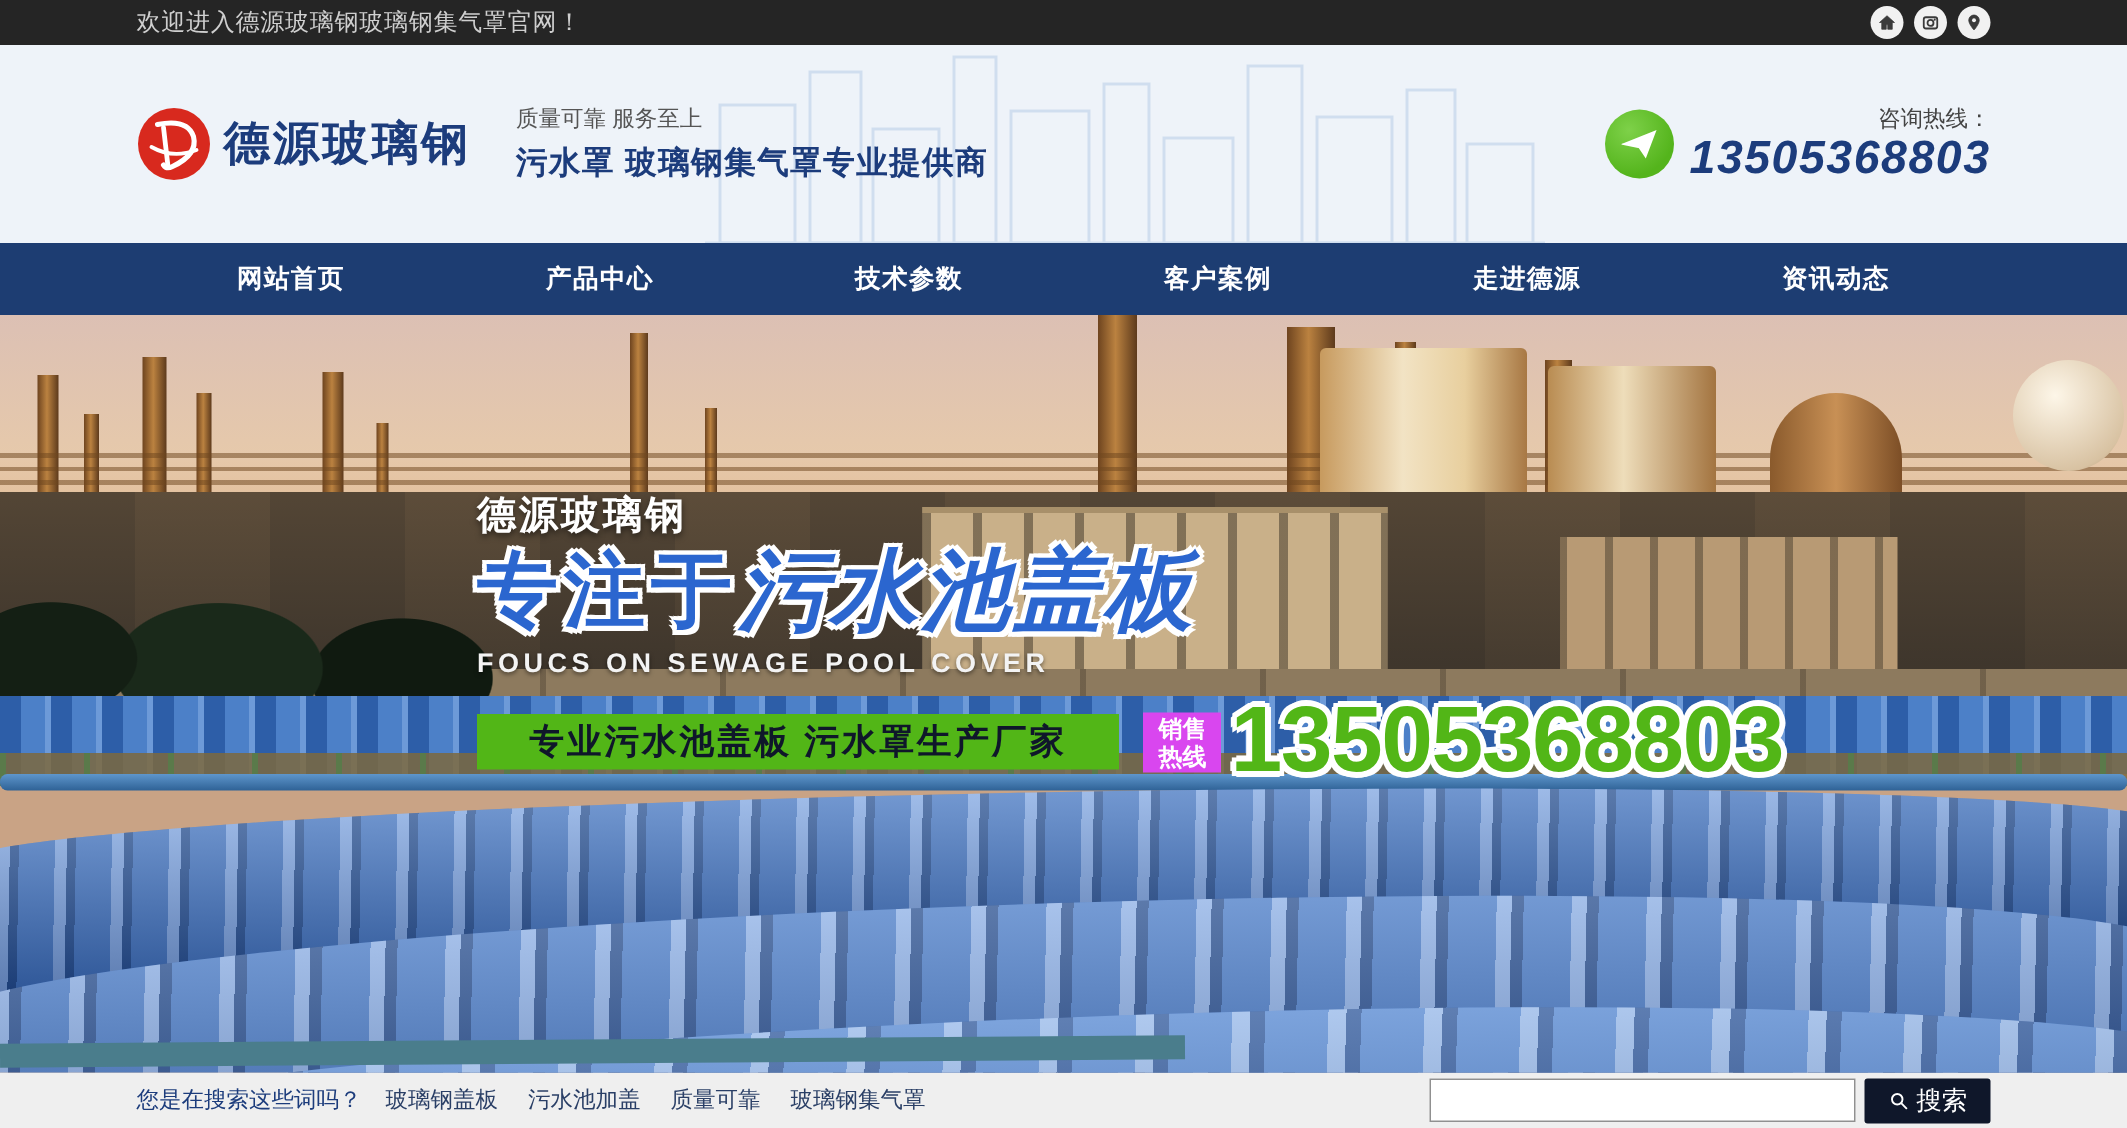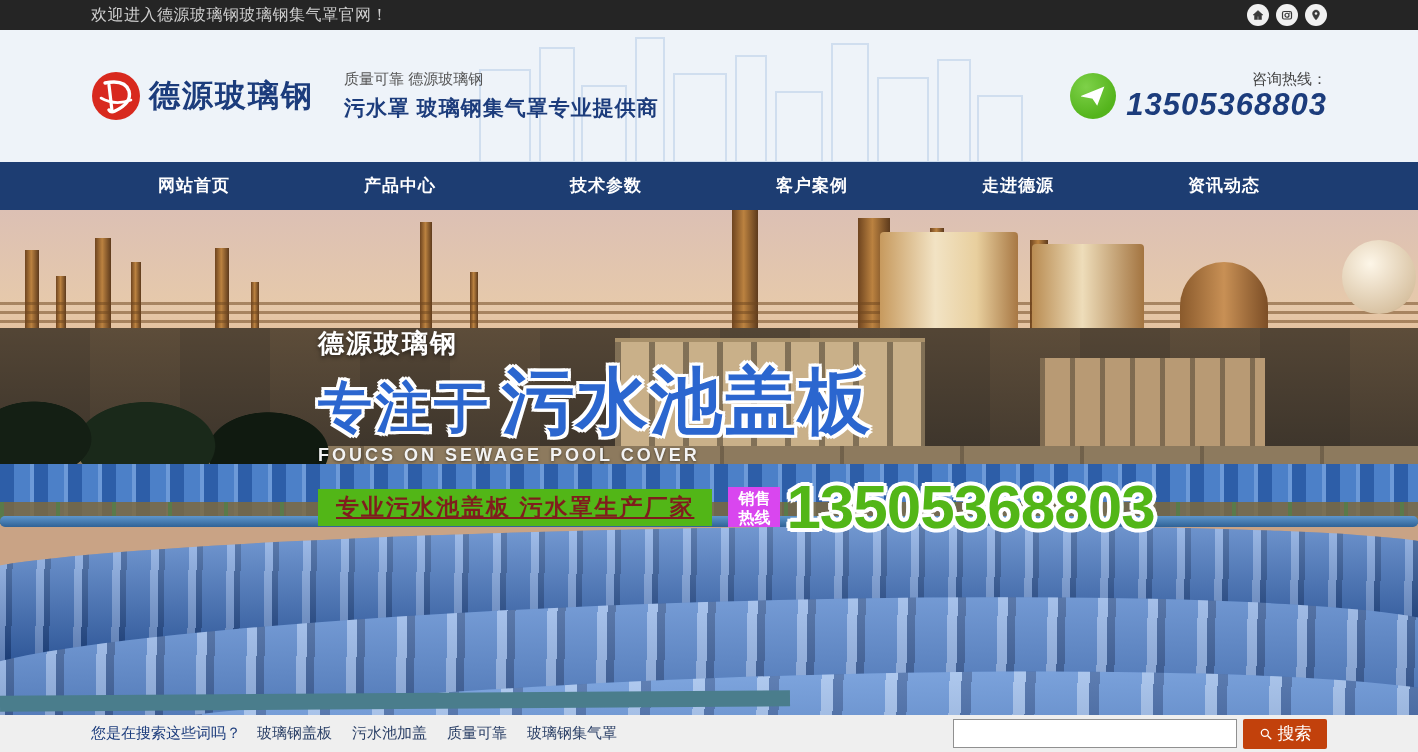--- a/index.html
+++ b/index.html
@@ -103,43 +103,43 @@
 
   
   .hero-content { position:absolute; left:318px; top:116px; z-index:10; }
   .hero-brand { color:#fff; font-size:26px; font-weight:bold; letter-spacing:2px;
                 text-shadow:0 2px 4px rgba(0,0,0,.55); }
   .hero-headline { margin-top:4px; display:flex; align-items:flex-end; white-space:nowrap; }
   .outline-blue { color:#2b66cf;
       text-shadow:-3px -3px 0 #fff,3px -3px 0 #fff,-3px 3px 0 #fff,3px 3px 0 #fff,
                   0 -3px 0 #fff,0 3px 0 #fff,-3px 0 0 #fff,3px 0 0 #fff; }
   .headline-prefix { font-size:54px; font-weight:900; letter-spacing:4px; line-height:1.1; }
-  .headline-main { font-size:72px; font-weight:900; letter-spacing:2px; line-height:1; margin-left:10px; }
+  .headline-main { font-size:59px; font-weight:900; font-style:italic; letter-spacing:2px; line-height:1; }
   .hero-sub-en { margin-top:8px; color:#f3f3f3; font-size:18px; font-weight:bold; letter-spacing:3px;
                  text-shadow:0 1px 3px rgba(0,0,0,.5); }
   .hero-badge-row { margin-top:12px; display:flex; align-items:center; }
-  .hero-badge { background:#52b617; color:#7f1d1d; font-size:23px; font-weight:bold; letter-spacing:2px;
-                padding:0 18px; height:37px; line-height:37px;text-decoration:underline; }
+  .hero-badge { background:#52b617; color:#0f172a; font-size:23px; font-weight:bold; letter-spacing:2px;
+                padding:0 35px; height:37px; line-height:37px; }
   .sales-label { background:#d946ef; color:#fff; font-size:16px; font-weight:bold; line-height:19px;
                  width:52px; height:40px; text-align:center; margin-left:16px; padding-top:2px; }
   .sales-number { font-size:62px; font-weight:900; letter-spacing:-1px; line-height:.95; margin-left:6px;
                   color:#52b617;
                   text-shadow:-3px -3px 0 #fff,3px -3px 0 #fff,-3px 3px 0 #fff,3px 3px 0 #fff,
                               0 -4px 0 #fff,0 4px 0 #fff,-4px 0 0 #fff,4px 0 0 #fff; }
 
   
   .searchbar { height:37px; background:#efefef; }
   .searchbar .container { height:37px; display:flex; align-items:center; }
   .search-question { font-size:15px; font-weight:normal; color:#1c3c7c; margin-right:16px; }
   .keywords { display:flex; gap:20px; }
   .keywords a { font-size:15px; color:#2a3f66; cursor:pointer; }
   .search-group { margin-left:auto; display:flex; align-items:center; }
   .search-input { width:284px; height:29px; border:1px solid #909090; background:#fff; padding:0 8px;
                   font-size:14px; outline:none; }
-  .search-btn { margin-left:6px; width:84px; height:30px; background:#c2410c; border:none; border-radius:2px;
+  .search-btn { margin-left:6px; width:84px; height:30px; background:#0f172a; border:none; border-radius:2px;
                 color:#fff; font-size:17px; cursor:pointer; display:inline-flex; align-items:center; justify-content:center; gap:5px; }
   .search-btn svg { width:14px; height:14px; stroke:#fff; fill:none; stroke-width:2.2; }
 </style>
 </head>
 <body>
 
 <div class="topbar">
   <div class="container">
     <span class="topbar-welcome">欢迎进入德源玻璃钢玻璃钢集气罩官网！</span>
     <div class="topbar-social">
@@ -184,21 +184,21 @@
     <div class="logo">
       <svg class="logo-mark" viewBox="0 0 50 50">
         <circle cx="25" cy="25" r="24" fill="#d8291e"></circle>
         <path d="M14 12 q20 -4 24 8 q3 12 -14 20 q-4 2 -6 -1" fill="none" stroke="#fff" stroke-width="3.4" stroke-linecap="round"></path>
         <path d="M18 14 l3 26" stroke="#fff" stroke-width="3.2" stroke-linecap="round"></path>
         <path d="M10 27 q14 8 30 2" fill="none" stroke="#fff" stroke-width="2.6" stroke-linecap="round"></path>
       </svg>
       <span class="logo-text">德源玻璃钢</span>
     </div>
     <div class="slogans">
-      <div class="slogan-small">质量可靠 德源玻璃钢</div>
+      <div class="slogan-small">质量可靠 服务至上</div>
       <div class="slogan-main">污水罩 玻璃钢集气罩专业提供商</div>
     </div>
     <div class="hotline">
       <div class="plane-circle">
         <svg viewBox="0 0 24 24">
             <path d="M2 12 22 4l-6 16-4-6zM12 14l10-10" stroke="#fff" stroke-width="1.6" fill="#fff"></path>
           </svg>
       </div>
       <div class="hotline-text">
         <div class="hotline-label">咨询热线：</div>

